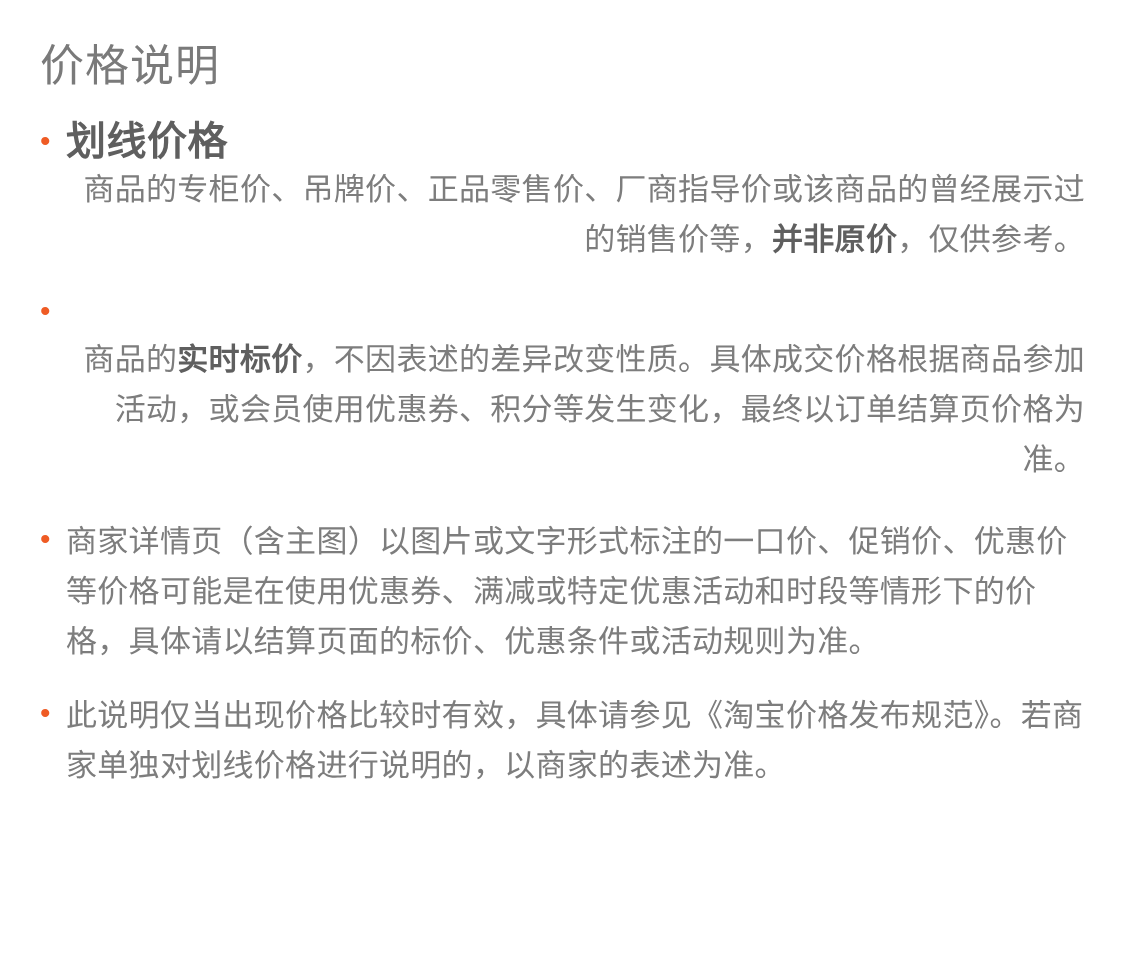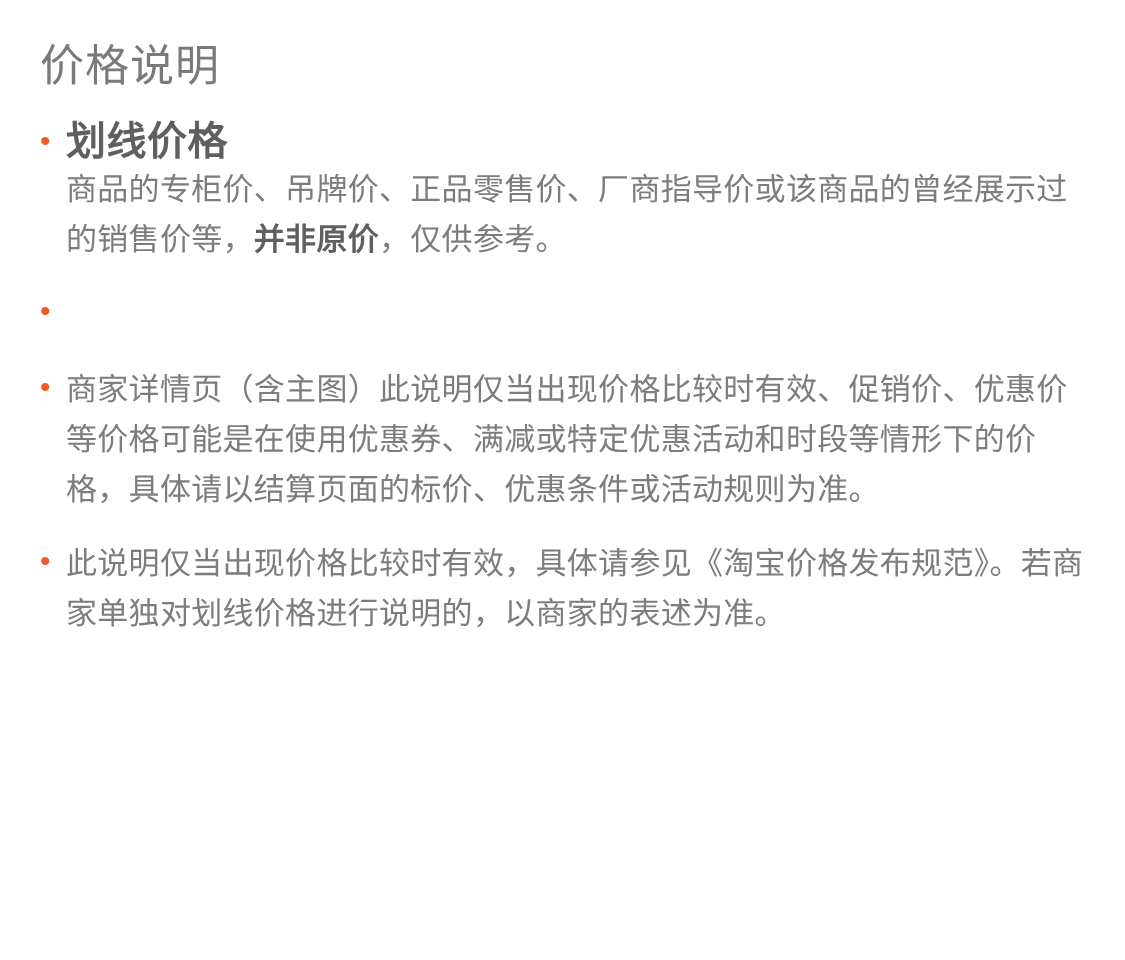--- a/index.html
+++ b/index.html
@@ -54,20 +54,21 @@
   }
   .body-text {
     font-size: 31px;
     line-height: 50px;
     color: #7d7d7d;
     letter-spacing: 0.3px;
   }
   .indented {
     padding-left: 26px;
     padding-top: 2px;
+    text-align: right;
   }
   .bullet-row .body-text {
     flex: 1 1 auto;
   }
   .strong-inline {
     font-weight: bold;
     color: #5f5f5f;
   }
   .gap-sm { height: 6px; }
   .gap-md { height: 14px; }
@@ -88,27 +89,30 @@
       <span>商品的专柜价、吊牌价、正品零售价、厂商指导价或该商品的曾经展示过的销售价等，</span><span class="strong-inline">并非原价</span><span>，仅供参考。</span>
     </div>
   </div>
 
   <div class="gap-sm"></div>
 
   <div class="section">
     <div class="bullet-row">
       <span class="bullet">•</span>
     </div>
+    <div class="body-text indented">
+      <span>商品的</span><span class="strong-inline">实时标价</span><span>，不因表述的差异改变性质。具体成交价格根据商品参加活动，或会员使用优惠券、积分等发生变化，最终以订单结算页价格为准。</span>
+    </div>
   </div>
 
   <div class="gap-md"></div>
 
   <div class="section bullet-row">
     <span class="bullet">•</span>
-    <span class="body-text">商家详情页（含主图）此说明仅当出现价格比较时有效、促销价、优惠价等价格可能是在使用优惠券、满减或特定优惠活动和时段等情形下的价格，具体请以结算页面的标价、优惠条件或活动规则为准。</span>
+    <span class="body-text">商家详情页（含主图）以图片或文字形式标注的一口价、促销价、优惠价等价格可能是在使用优惠券、满减或特定优惠活动和时段等情形下的价格，具体请以结算页面的标价、优惠条件或活动规则为准。</span>
   </div>
 
   <div class="gap-sm"></div>
 
   <div class="section bullet-row">
     <span class="bullet">•</span>
     <span class="body-text">此说明仅当出现价格比较时有效，具体请参见《淘宝价格发布规范》。若商家单独对划线价格进行说明的，以商家的表述为准。</span>
   </div>
 
 </div>

